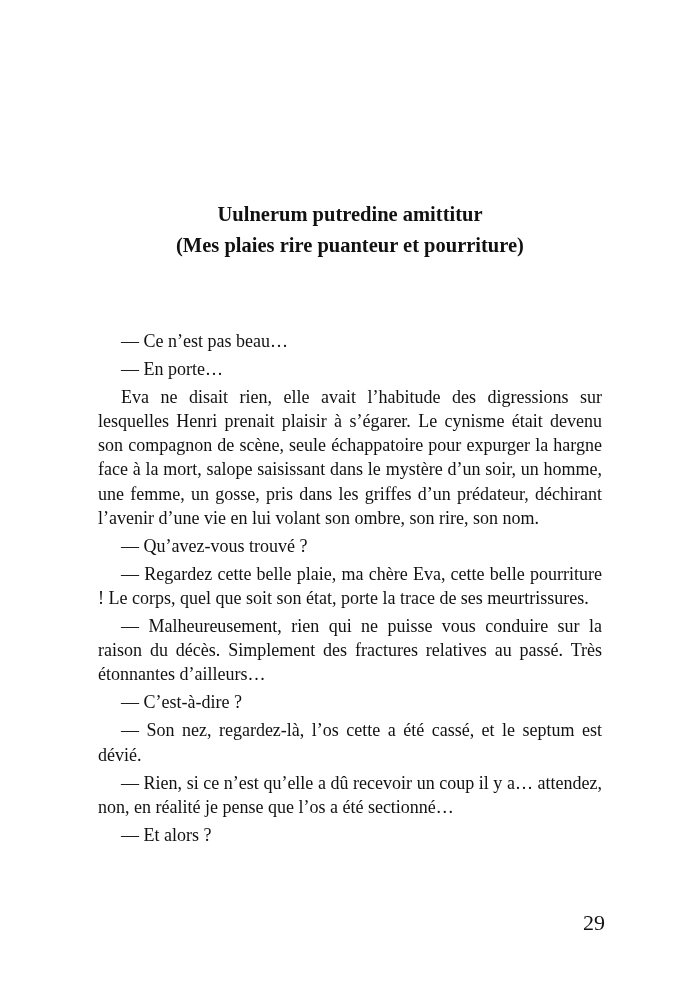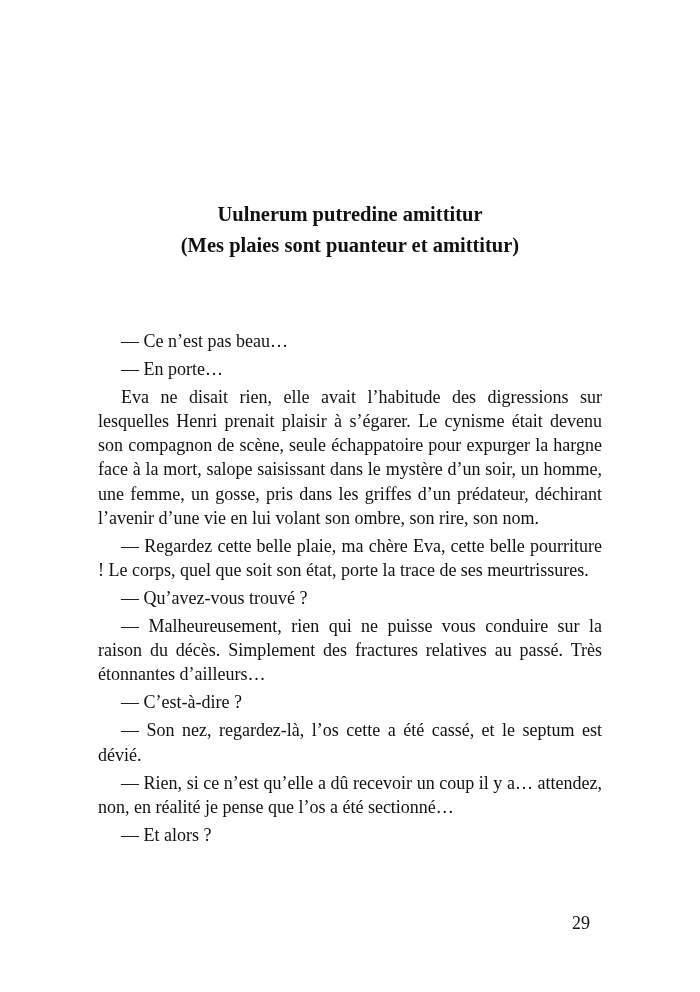--- a/index.html
+++ b/index.html
@@ -41,42 +41,42 @@
       line-height: 24.1px;
     }
     .body-text p {
       margin: 4px;
       text-indent: 23px;
       text-align: justify;
       text-align-last: left;
     }
     .page-number {
       position: absolute;
-      right: 110px;
+      right: 95px;
       top: 912px;
-      font-size: 18px;
+      font-size: 22px;
       line-height: 22px;
     }
   </style>
 </head>
 <body>
 
 <div class="page">
 
   <div class="chapter-title">
     <div>Uulnerum putredine amittitur</div>
-    <div>(Mes plaies sont puanteur et amittitur)</div>
+    <div>(Mes plaies rire puanteur et pourriture)</div>
   </div>
 
   <div class="body-text">
     <p>— Ce n’est pas beau…</p>
     <p>— En porte…</p>
     <p>Eva ne disait rien, elle avait l’habitude des digressions sur lesquelles Henri prenait plaisir à s’égarer. Le cynisme était devenu son compagnon de scène, seule échappatoire pour expurger la hargne face à la mort, salope saisissant dans le mystère d’un soir, un homme, une femme, un gosse, pris dans les griffes d’un prédateur, déchirant l’avenir d’une vie en lui volant son ombre, son rire, son nom.</p>
+    <p>— Qu’avez-vous trouvé ?</p>
     <p>— Regardez cette belle plaie, ma chère Eva, cette belle pourriture ! Le corps, quel que soit son état, porte la trace de ses meurtrissures.</p>
-    <p>— Qu’avez-vous trouvé ?</p>
     <p>— Malheureusement, rien qui ne puisse vous conduire sur la raison du décès. Simplement des fractures relatives au passé. Très étonnantes d’ailleurs…</p>
     <p>— C’est-à-dire ?</p>
     <p>— Son nez, regardez-là, l’os cette a été cassé, et le septum est dévié.</p>
     <p>— Rien, si ce n’est qu’elle a dû recevoir un coup il y a… attendez, non, en réalité je pense que l’os a été sectionné…</p>
     <p>— Et alors ?</p>
   </div>
 
   <div class="page-number">29</div>
 
 </div>

